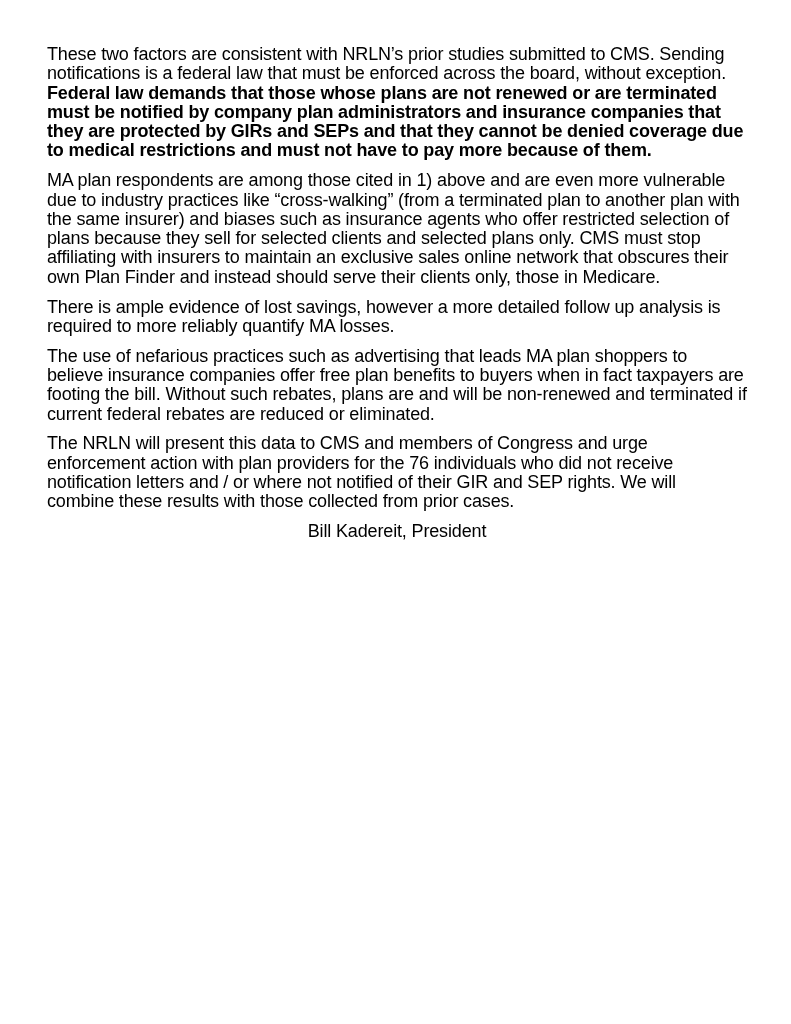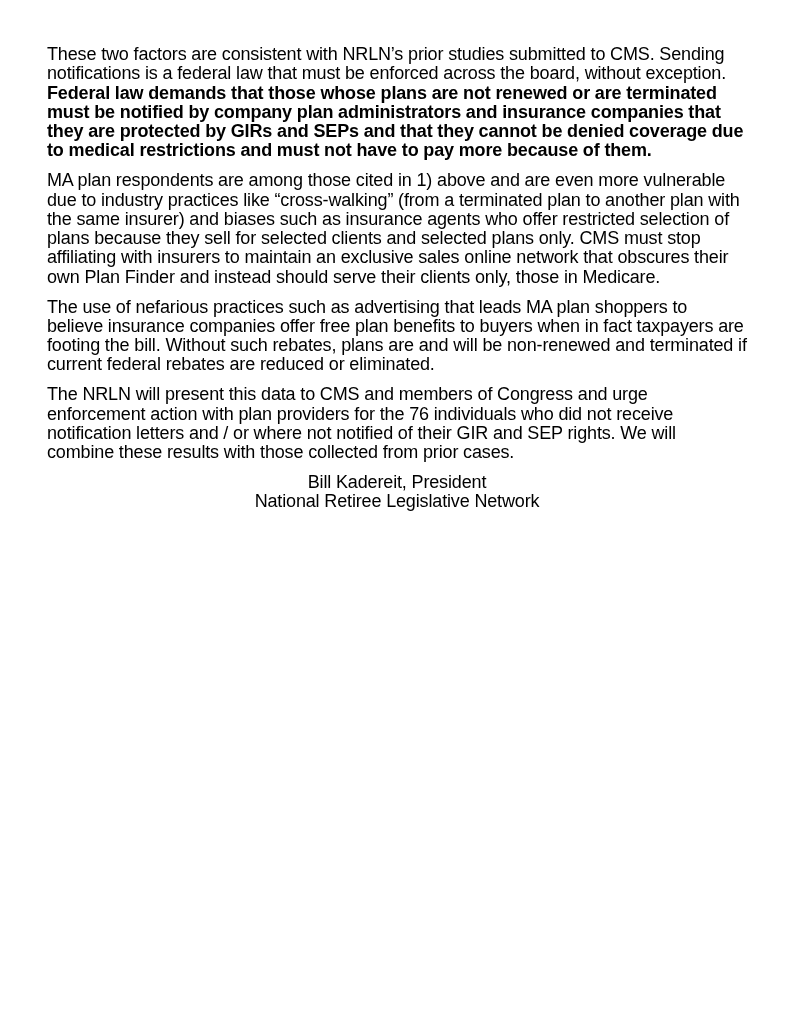--- a/index.html
+++ b/index.html
@@ -21,17 +21,17 @@
     .sig { margin: 0; text-align: center; }
   </style>
 </head>
 <body>
 
 <div class="page">
   <p class="para">
     <span>These two factors are consistent with NRLN’s prior studies submitted to CMS. Sending notifications is a federal law that must be enforced across the board, without exception.</span><span class="bold"> Federal law demands that those whose plans are not renewed or are terminated must be notified by company plan administrators and insurance companies that they are protected by GIRs and SEPs and that they cannot be denied coverage due to medical restrictions and must not have to pay more because of them.</span>
   </p>
   <p class="para">MA plan respondents are among those cited in 1) above and are even more vulnerable due to industry practices like “cross-walking” (from a terminated plan to another plan with the same insurer) and biases such as insurance agents who offer restricted selection of plans because they sell for selected clients and selected plans only. CMS must stop affiliating with insurers to maintain an exclusive sales online network that obscures their own Plan Finder and instead should serve their clients only, those in Medicare.</p>
+  <p class="para">There is ample evidence of lost savings, however a more detailed follow up analysis is required to more reliably quantify MA losses.</p>
   <p class="para">The use of nefarious practices such as advertising that leads MA plan shoppers to believe insurance companies offer free plan benefits to buyers when in fact taxpayers are footing the bill. Without such rebates, plans are and will be non-renewed and terminated if current federal rebates are reduced or eliminated.</p>
   <p class="para">The NRLN will present this data to CMS and members of Congress and urge enforcement action with plan providers for the 76 individuals who did not receive notification letters and / or where not notified of their GIR and SEP rights. We will combine these results with those collected from prior cases.</p>
   <p class="sig">Bill Kadereit, President</p>
-  <p class="sig">National Retiree Legislative Network</p>
 </div>
 
 </body></html>

